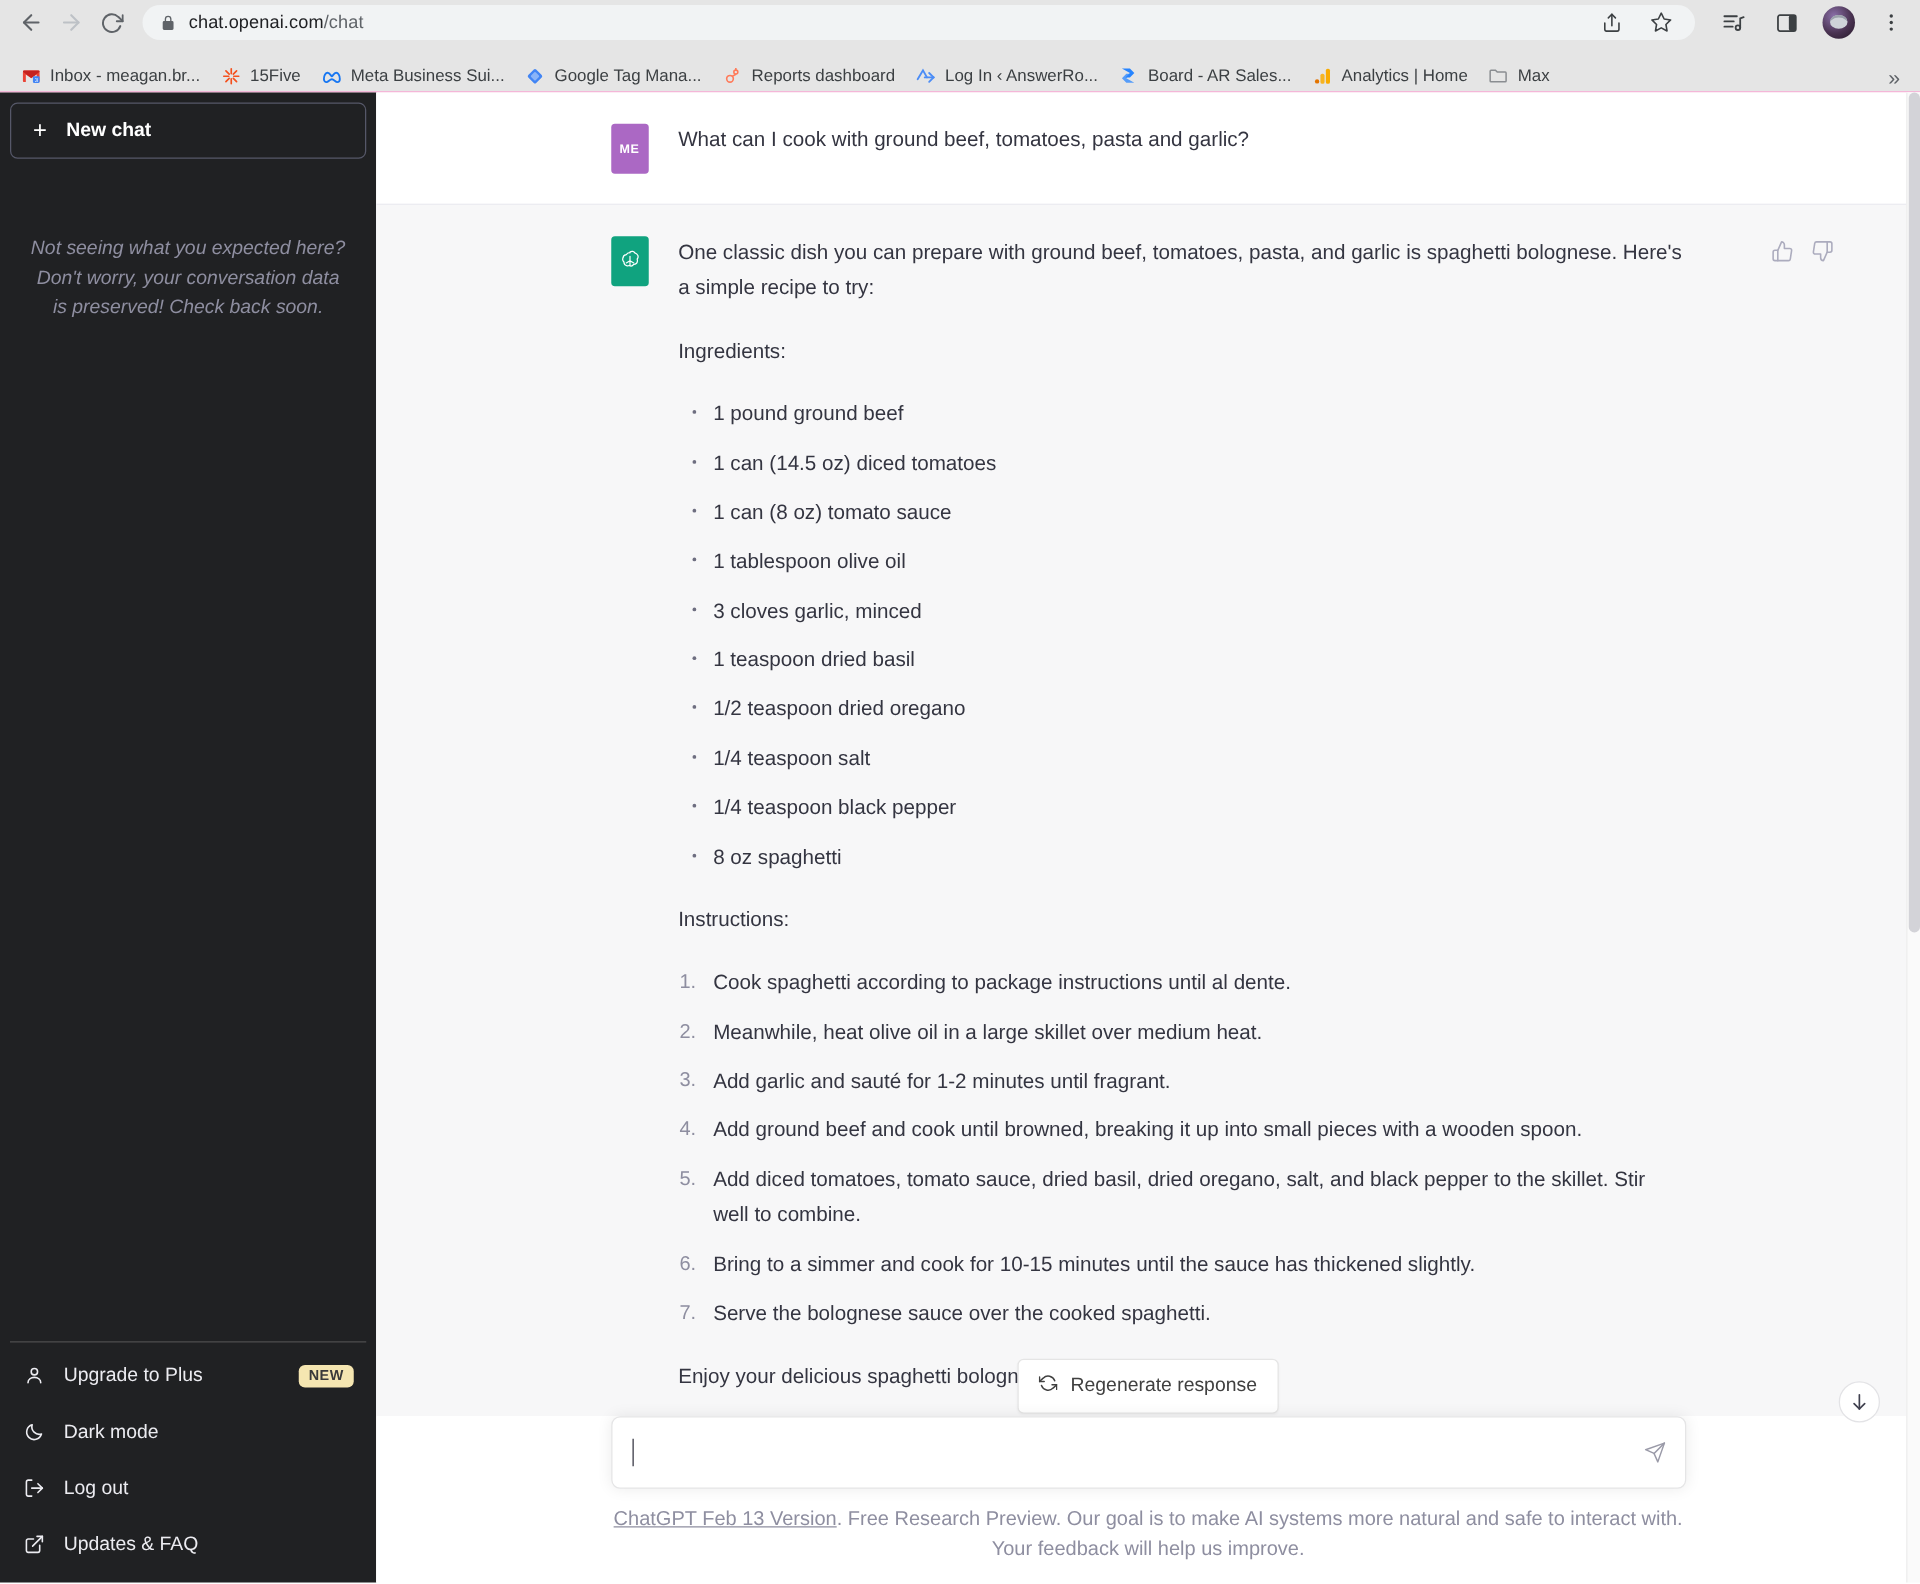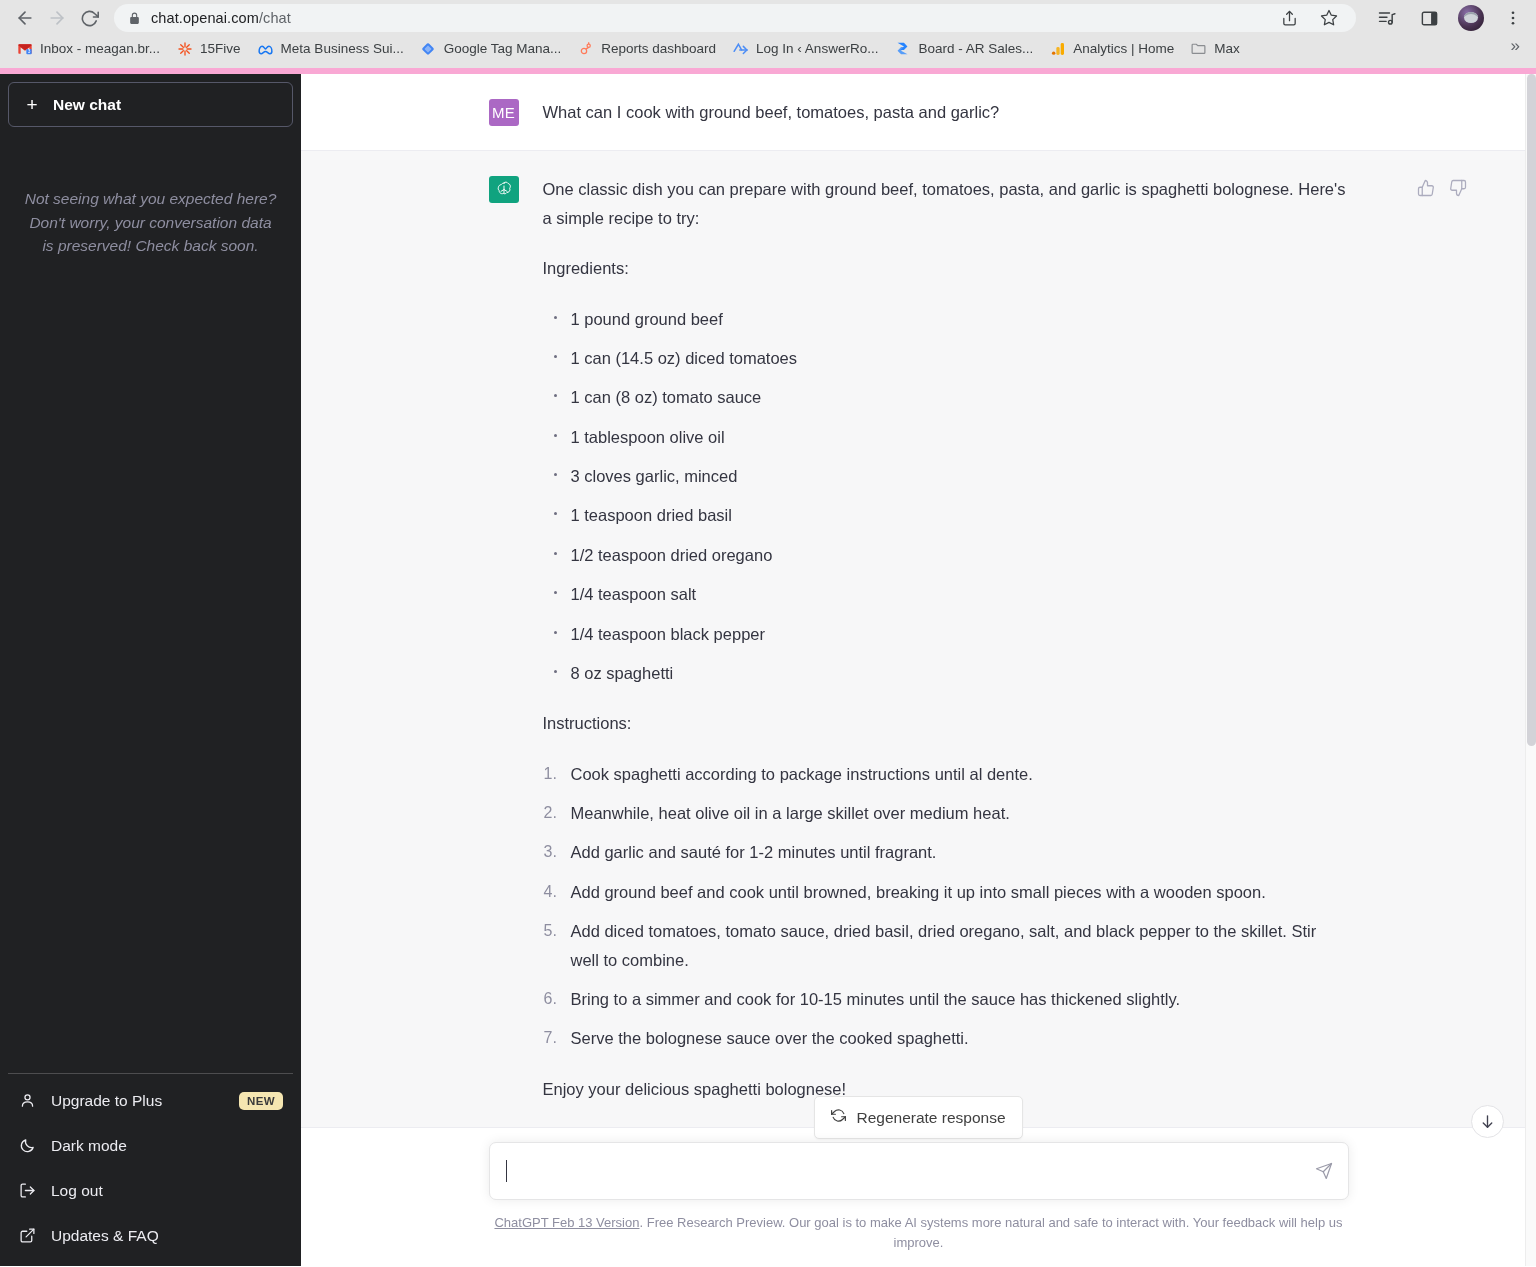--- a/index.html
+++ b/index.html
@@ -87,24 +87,24 @@
     width: 14px; height: 11px;
     border-radius: 50%;
     background: #cfd3d9;
     box-shadow: inset 0 3px 0 -1px #9aa1ab;
   }
 
   
   .bookmarks {
     height: 38px;
     display: flex;
-    align-items: flex-start;
+    align-items: flex-end;
     padding: 0 10px 0 8px;
     gap: 0;
-    border-bottom: 6px solid #f9a8d4;
+    border-bottom: 1px solid #f9a8d4;
     overflow: hidden;
   }
   .bm {
     display: flex;
     align-items: center;
     gap: 7px;
     padding: 4px 8px;
     border-radius: 4px;
     flex: 0 0 auto;
     max-width: 210px;
@@ -215,28 +215,28 @@
   .msg-inner {
     display: flex;
     gap: 24px;
     max-width: 900px;
     margin: 0 auto;
     width: 100%;
     padding: 0 20px;
     position: relative;
   }
   .av {
-    width: 30px; height: 27px;
+    width: 30px; height: 40px;
     border-radius: 3px;
     flex: 0 0 30px;
     display: flex;
     align-items: center;
     justify-content: center;
-    font-size: 15px;
-    font-weight: 400;
+    font-size: 10px;
+    font-weight: 700;
     color: #fff;
     letter-spacing: 0.3px;
     margin-top: 1px;
   }
   .av.user-av { background: #ab68c4; }
   .av.bot-av { background: #10a37f; }
   .msg-body {
     flex: 1 1 auto;
     color: #343541;
     font-size: 16.5px;
@@ -331,21 +331,21 @@
     position: absolute;
     right: 12px;
     top: 50%;
     transform: translateY(-50%);
     width: 24px; height: 24px;
     display: flex; align-items: center; justify-content: center;
     color: #9a9aa8;
   }
   .footer-note {
     text-align: center;
-    font-size: 13px;
+    font-size: 16px;
     color: #8e8ea0;
     padding-top: 13px;
     line-height: 1.5;
   }
   .footer-note a { color: #8e8ea0; text-decoration: underline; }
 
   .scroll-down-btn {
     position: absolute;
     right: 32px;
     bottom: 128px;

